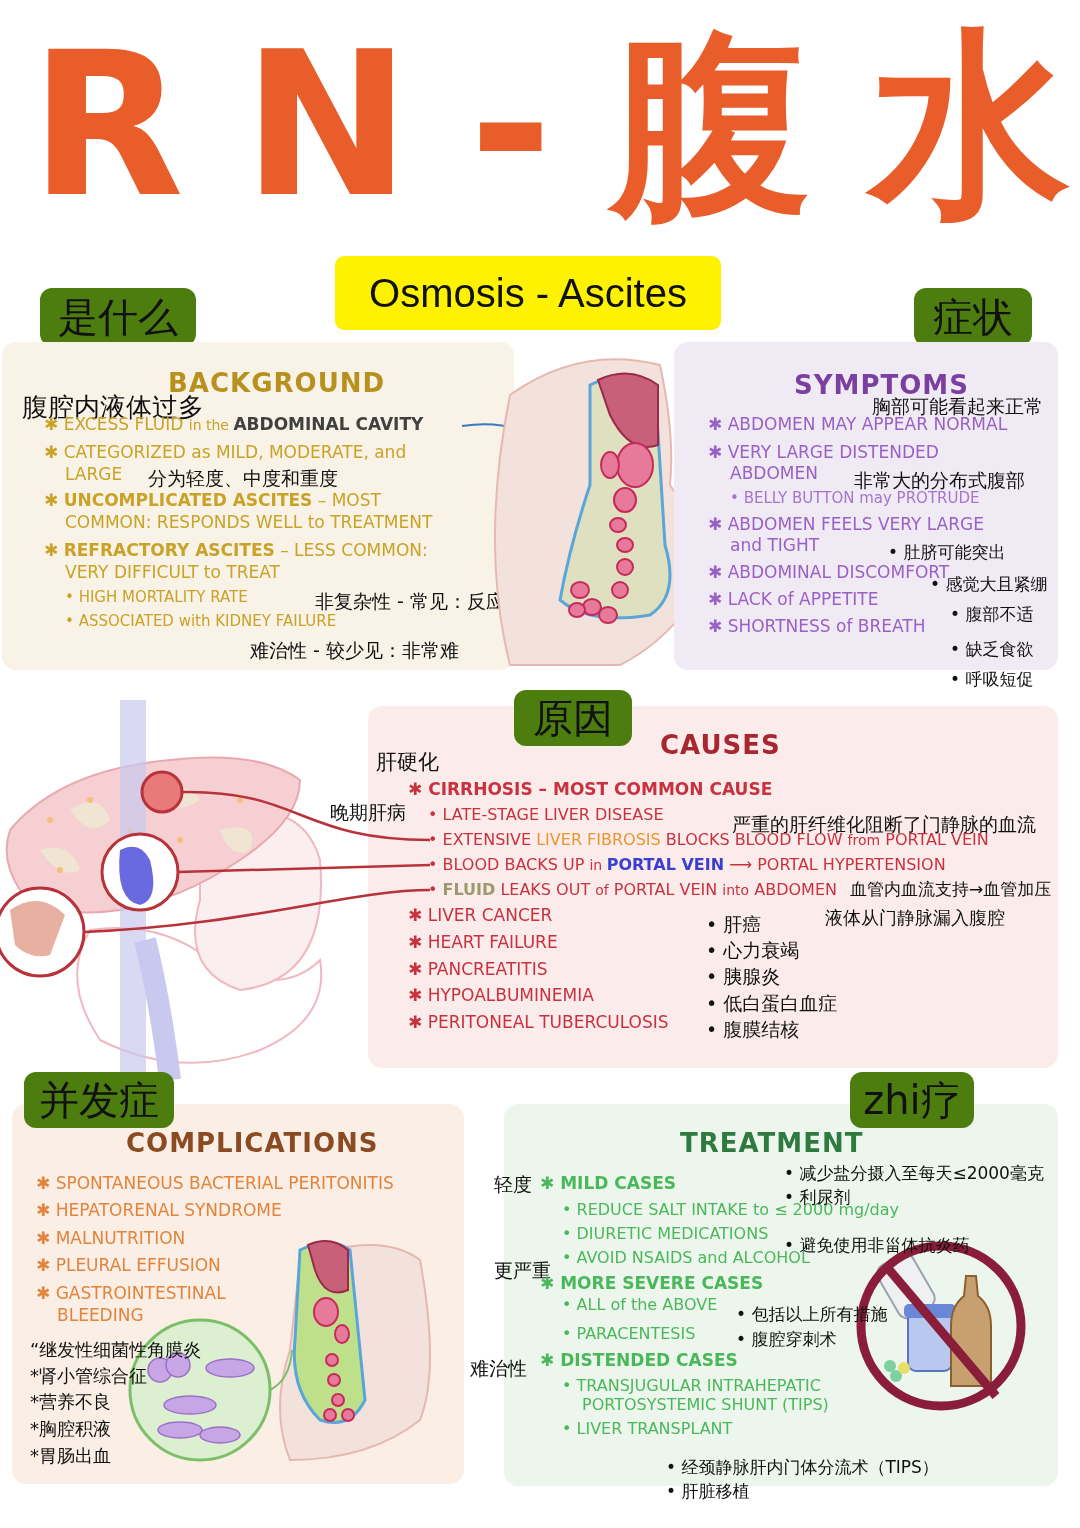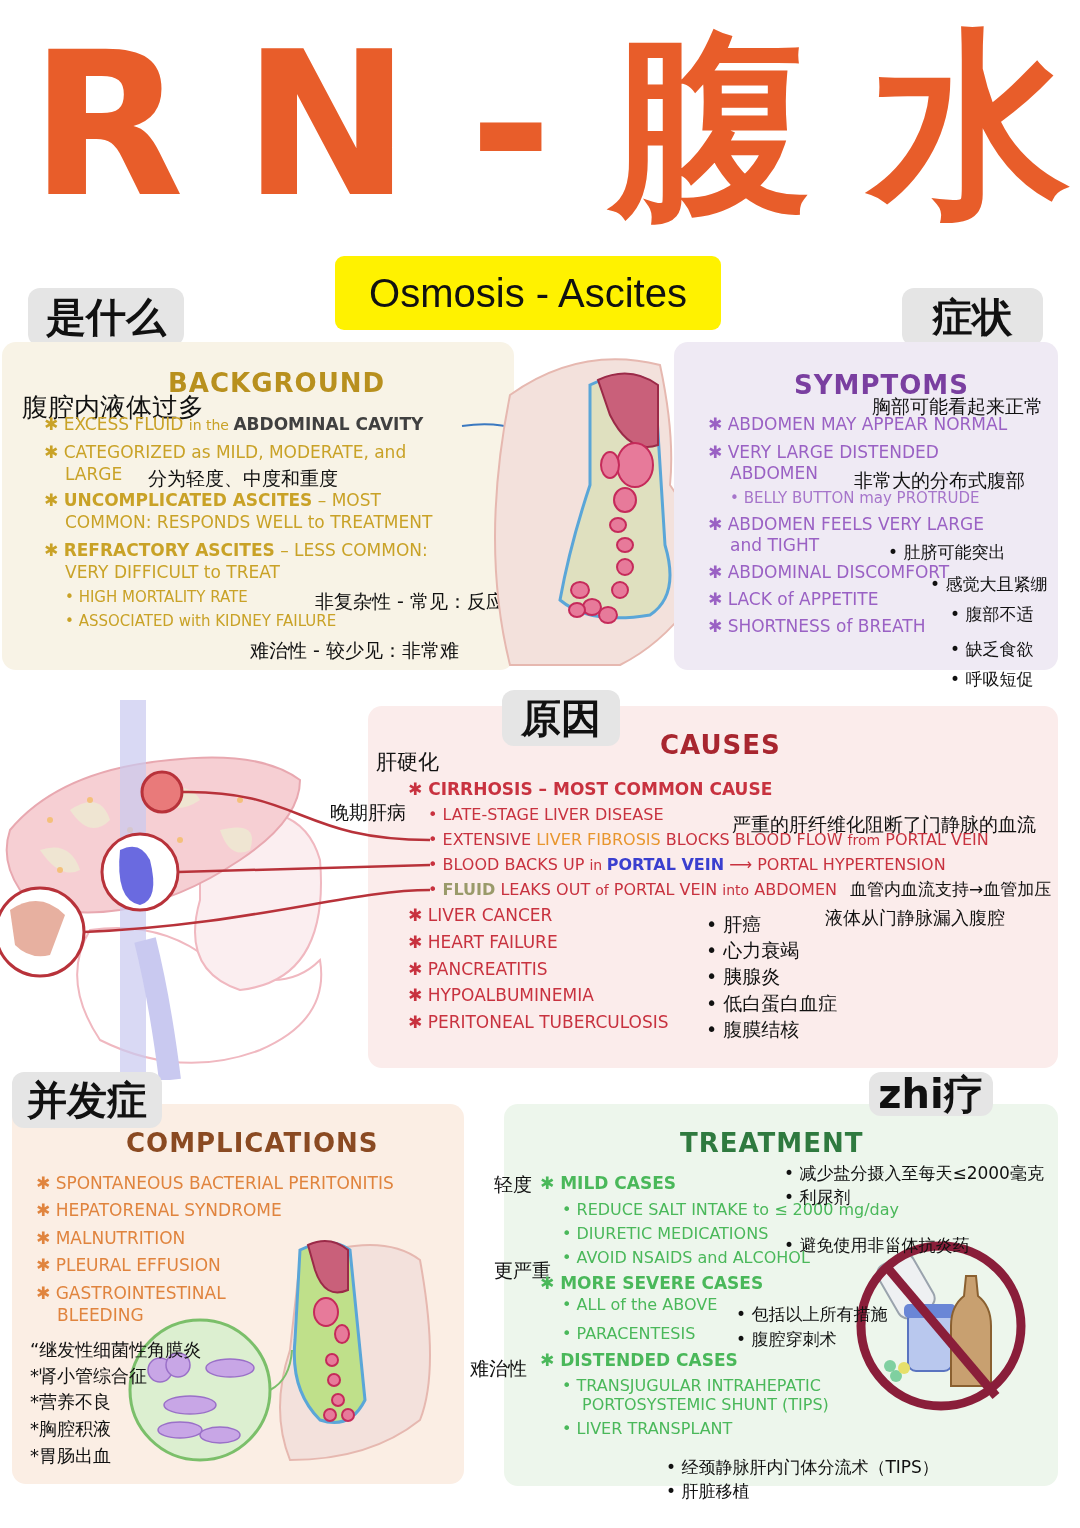--- a/index.html
+++ b/index.html
@@ -16,23 +16,23 @@
   }
   .big-title span { display: inline-block; }
 
   .osmosis {
     position: absolute; left: 335px; top: 256px; width: 386px; height: 74px;
     background: #fff200; border-radius: 9px; display: flex; align-items: center; justify-content: center;
     font-family: Liberation Sans, sans-serif; font-size: 40px; color: #111;
   }
 
   .tag {
-    position: absolute; background: #e5e5e5; border-radius: 12px;
-    font-family: "DejaVu Sans", sans-serif; font-weight: bold; color: #111;
-    display: flex; align-items: center; justify-content: center; font-size: 40px;
+    position: absolute; background: #4d7c0f; border-radius: 12px;
+    font-family: "DejaVu Sans", sans-serif; font-weight: normal; color: #111;
+    display: flex; align-items: center; justify-content: center; font-size: 40px; margin-left: 12px;
   }
 
   .panel { position: absolute; border-radius: 14px; }
   .p-bg { left: 2px; top: 342px; width: 512px; height: 328px; background: #f8f3e6; }
   .p-sym { left: 674px; top: 342px; width: 384px; height: 328px; background: #efeaf4; }
   .p-cause { left: 368px; top: 706px; width: 690px; height: 362px; background: #fbeceb; }
   .p-comp { left: 12px; top: 1104px; width: 452px; height: 380px; background: #fbeee4; }
   .p-treat { left: 504px; top: 1104px; width: 554px; height: 382px; background: #edf6ec; }
   .heading { position: absolute; font-family: "DejaVu Sans", sans-serif; font-weight: bold; font-size: 26px; letter-spacing: 1px; }
   .line { position: absolute; font-size: 17px; white-space: nowrap; line-height: 1.2; }
@@ -53,21 +53,21 @@
   <span>R</span>
   <span>N</span>
   <span>-</span>
   <span>腹</span>
   <span>水</span>
 </div>
 
 <div class="osmosis">Osmosis - Ascites</div>
 
 <div class="tag" style="left:28px;top:288px;width:156px;height:58px;">是什么</div>
-<div class="tag" style="left:902px;top:288px;width:141px;height:58px;">症状</div>
+<div class="tag" style="left:902px;top:288px;width:118px;height:58px;">症状</div>
 
 <div class="panel p-bg"></div>
 <div class="heading" style="left:168px;top:368px;color:#b8901e;">BACKGROUND</div>
 <div class="zh" style="left:22px;top:390px;font-size:26px;">腹腔内液体过多</div>
 
 <div class="line bg-c" style="left:44px;top:414px;">
   <span>✱ </span><span>EXCESS FLUID </span><span class="small">in the </span><span class="b" style="color:#404040;">ABDOMINAL CAVITY</span>
 </div>
 <svg class="abs" style="left:460px;top:418px;" width="200" height="110">
   <path d="M2 8 C 60 0, 90 20, 170 90" stroke="#3a78c0" stroke-width="2" fill="none"></path>
@@ -226,21 +226,21 @@
   <path d="M150 160 Q170 150 172 120" stroke="#7bbf6a" stroke-width="2" fill="none"></path>
 </svg>
 
 <div class="zh" style="left:30px;top:1338px;font-size:18px;">“继发性细菌性角膜炎</div>
 <div class="zh" style="left:30px;top:1364px;font-size:18px;">*肾小管综合征</div>
 <div class="zh" style="left:30px;top:1390px;font-size:18px;">*营养不良</div>
 <div class="zh" style="left:30px;top:1417px;font-size:18px;">*胸腔积液</div>
 <div class="zh" style="left:30px;top:1444px;font-size:18px;">*胃肠出血</div>
 
 <div class="panel p-treat"></div>
-<div class="tag" style="left:869px;top:1072px;width:124px;height:44px;">zhi疗</div>
+<div class="tag" style="left:838px;top:1072px;width:124px;height:56px;">zhi疗</div>
 <div class="heading" style="left:680px;top:1128px;color:#2f7a3f;">TREATMENT</div>
 
 <div class="zh" style="left:494px;top:1172px;">轻度</div>
 <div class="line treat-c b" style="left:540px;top:1173px;"><span>✱ </span><span>MILD CASES</span></div>
 <div class="line treat-c" style="left:562px;top:1200px;font-size:16px;"><span>• </span><span>REDUCE SALT INTAKE to ≤ 2000 mg/day</span></div>
 <div class="line treat-c" style="left:562px;top:1224px;font-size:16px;"><span>• </span><span>DIURETIC MEDICATIONS</span></div>
 <div class="line treat-c" style="left:562px;top:1248px;font-size:16px;"><span>• </span><span>AVOID NSAIDS and ALCOHOL</span></div>
 <div class="zh" style="left:494px;top:1258px;">更严重</div>
 <div class="line treat-c b" style="left:540px;top:1273px;"><span>✱ </span><span>MORE SEVERE CASES</span></div>
 <div class="line treat-c" style="left:562px;top:1295px;font-size:16px;"><span>• </span><span>ALL of the ABOVE</span></div>

